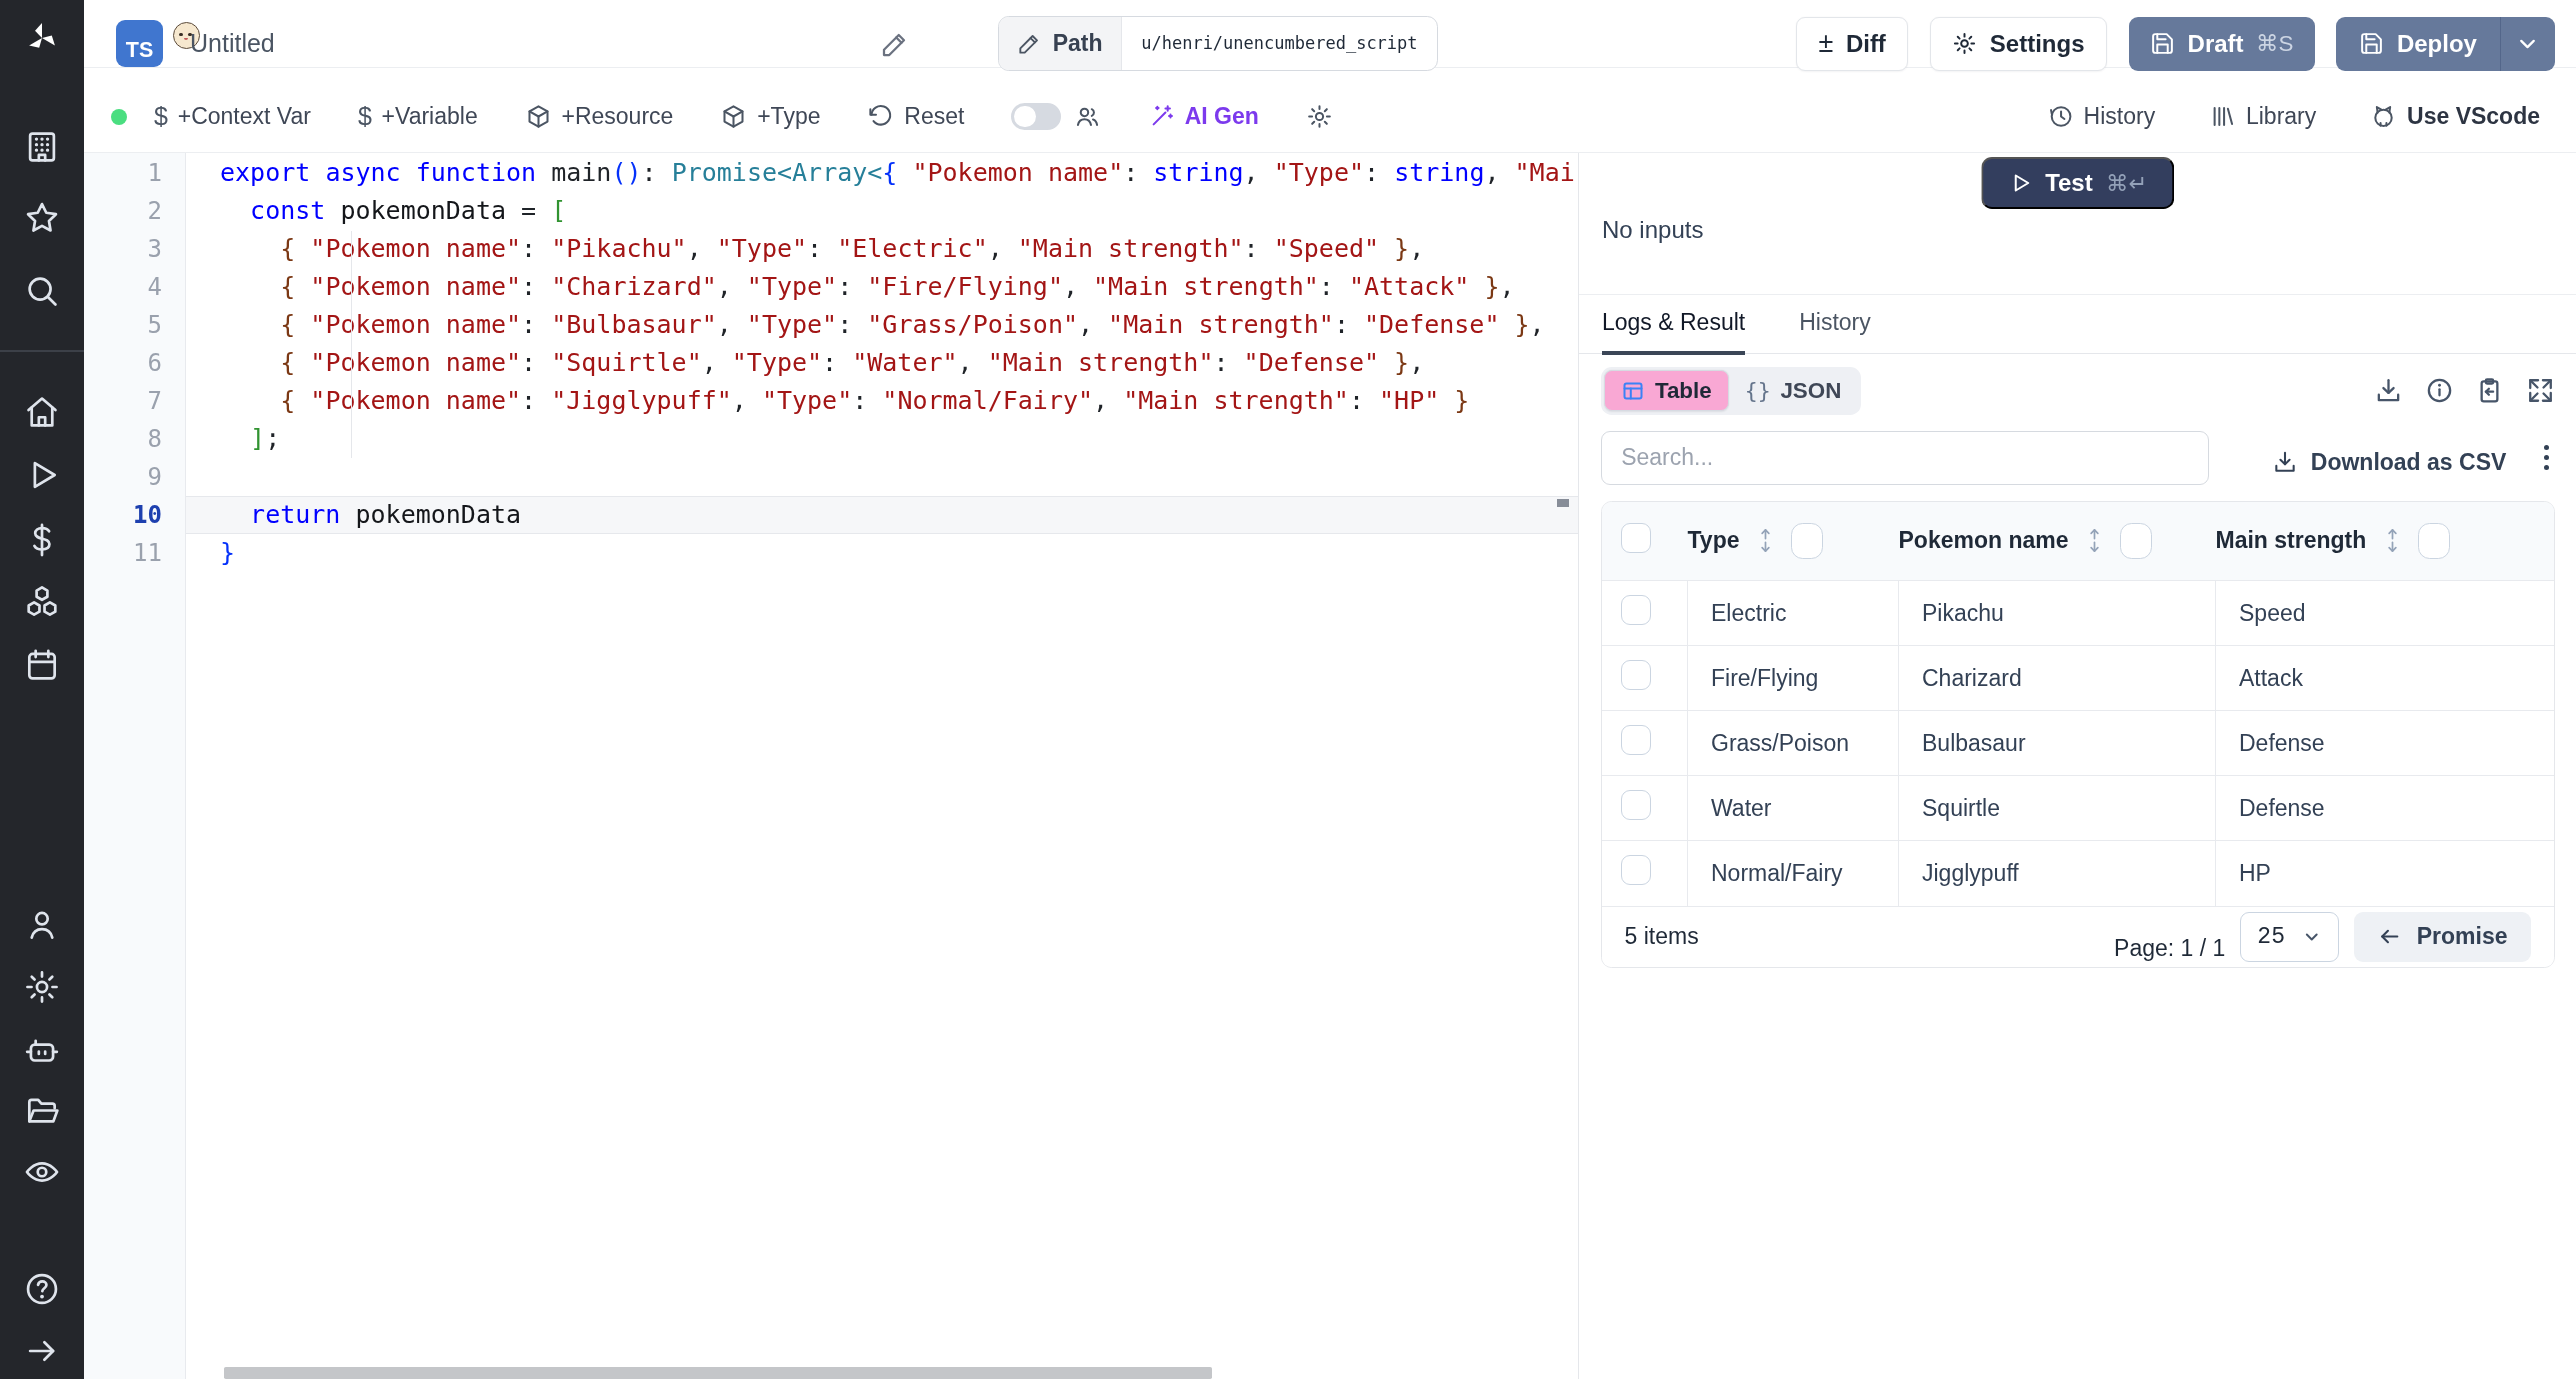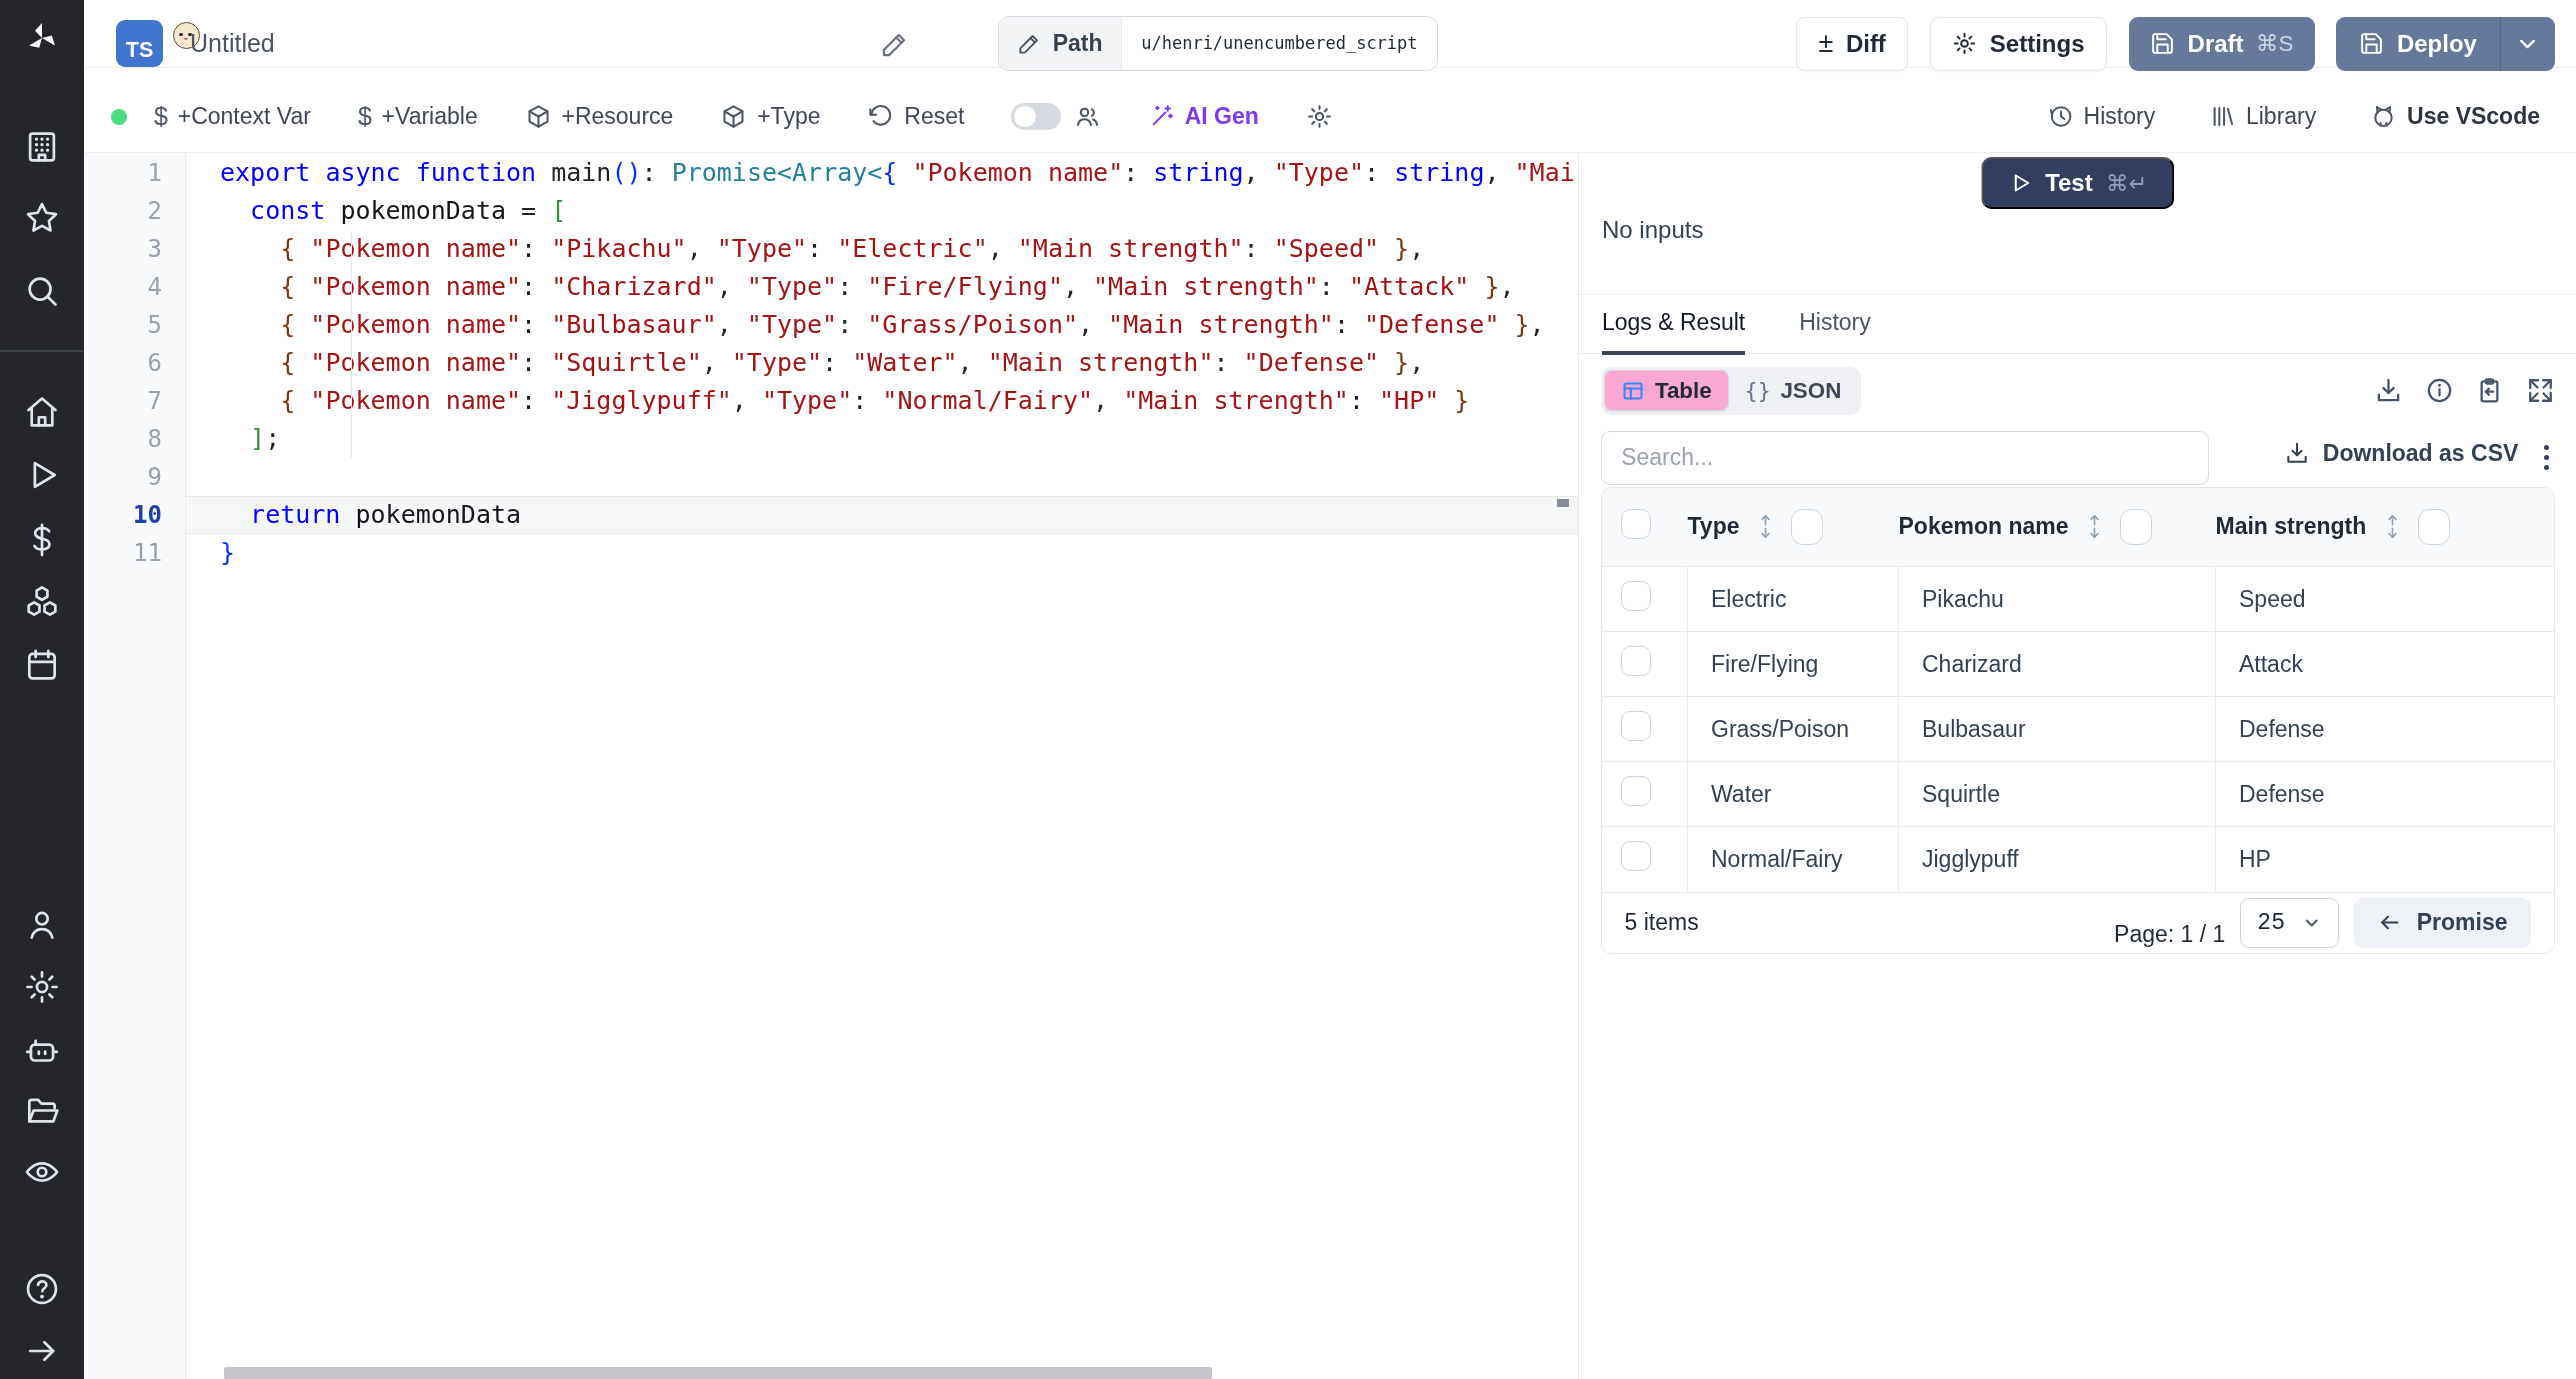--- a/index.html
+++ b/index.html
@@ -84,27 +84,27 @@
   .seg-chip { height:41px; display:flex; align-items:center; gap:9.8px; padding:0 16px; border-radius:8px; font-size:22.4px; font-weight:600; color:#3f4756; cursor:pointer; }
   .seg-chip.active { background:#f9a8d4; border:1.3px solid #d7dbe2; box-shadow:0 0.9px 1.8px rgba(16,24,40,.08); color:#1f2937; }
   .seg-chip svg { width:24px; height:24px; stroke:#3b82f6; fill:none; stroke-width:2; stroke-linecap:round; stroke-linejoin:round; }
   .braces { font-size:21.5px; color:#64748b; font-weight:500; font-family:"DejaVu Sans Mono",monospace; }
   .mini-icons { display:flex; align-items:center; gap:21.5px; }
   .mini-icons .mi { width:29px; height:29px; color:#475569; cursor:pointer; }
   .mini-icons svg { width:100%; height:100%; stroke:currentColor; fill:none; stroke-width:1.9; stroke-linecap:round; stroke-linejoin:round; }
   .row2 { margin-top:16px; display:flex; align-items:center; justify-content:space-between; }
   .search-input { width:608px; height:54px; border:1.8px solid #d6dae0; border-radius:9px; padding:0 19.7px; font-size:23px; color:#1f2937; outline:none; font-family:"Liberation Sans",sans-serif; }
   .search-input::placeholder { color:#9ca3af; }
-  .csv-group { display:flex; align-items:flex-start; gap:20px; }
+  .csv-group { display:flex; align-items:flex-end; gap:32px; }
   .csv-btn { display:flex; align-items:center; gap:12.5px; font-size:23px; font-weight:600; color:#334155; cursor:pointer; }
   .csv-btn svg { width:26px; height:26px; stroke:#334155; fill:none; stroke-width:1.9; stroke-linecap:round; stroke-linejoin:round; }
   .kebab { display:flex; flex-direction:column; gap:4.5px; padding:5.4px; cursor:pointer; }
   .kebab i { width:5.4px; height:5.4px; border-radius:50%; background:#334155; }
 
-  .result-table { margin-top:2px; border:1.8px solid #e5e7eb; border-radius:10.7px; overflow:hidden; }
+  .result-table { margin-top:16px; border:1.8px solid #e5e7eb; border-radius:10.7px; overflow:hidden; }
   table { width:100%; border-collapse:collapse; }
   thead tr { background:#f8fafc; height:79px; }
   th { text-align:left; font-size:23px; font-weight:700; color:#1f2937; }
   .th-flex { display:flex; align-items:center; gap:14.3px; }
   .sort-icon { width:23px; height:29px; }
   .sort-icon svg { width:100%; height:100%; stroke:#94a3b8; fill:none; stroke-width:1.8; stroke-linecap:round; stroke-linejoin:round; }
   .pill-box { width:32px; height:36px; border:1.8px solid #cbd5e1; border-radius:11.6px; background:#fff; cursor:pointer; flex:0 0 auto; }
   .checkbox { display:inline-block; width:30px; height:30px; border:1.8px solid #cbd5e1; border-radius:9px; background:#fff; cursor:pointer; }
   .cb-cell { padding-left:19.7px; width:86px; }
   tbody tr { height:65px; border-top:0.9px solid #e8eaee; }

